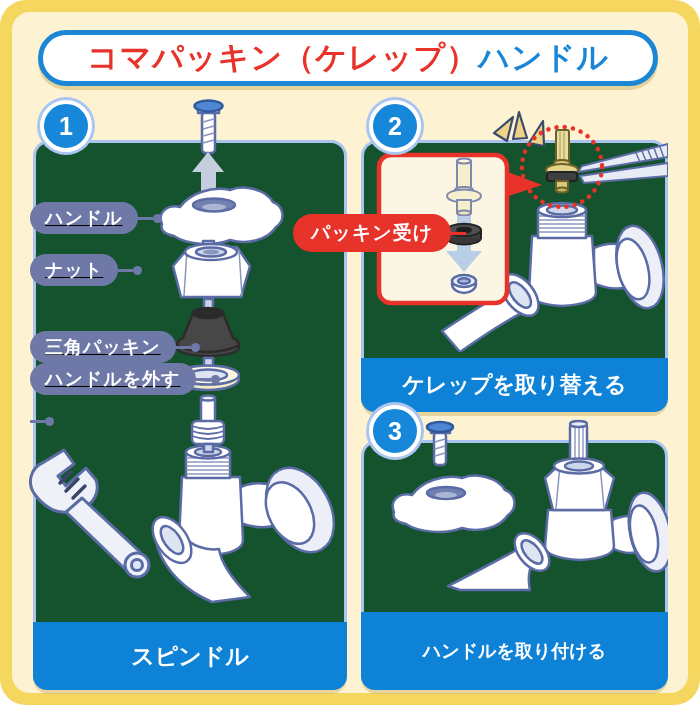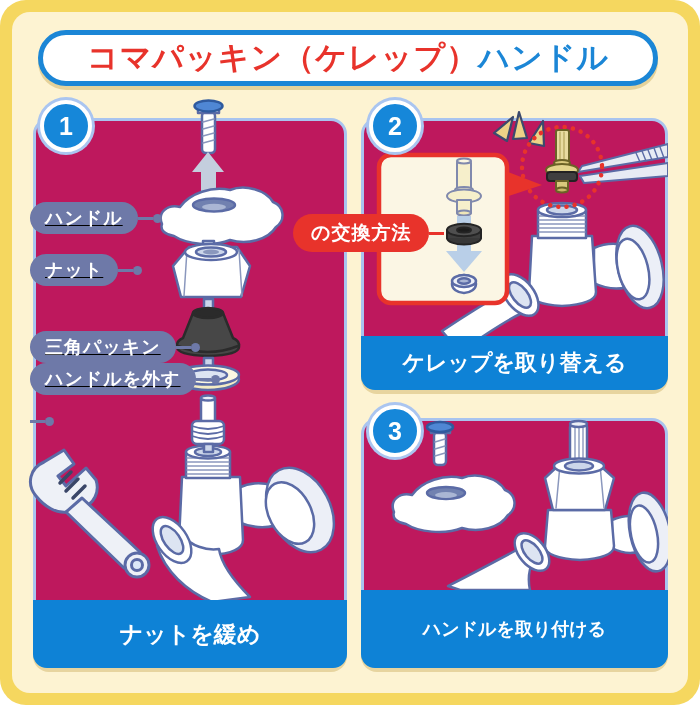--- a/index.html
+++ b/index.html
@@ -6,22 +6,22 @@
   body{width:700px;height:705px;position:relative;font-family:"Liberation Sans","DejaVu Sans",sans-serif;overflow:hidden;}
   .frame{position:absolute;inset:0;background:#f5d75f;border-radius:26px;}
   .board{position:absolute;left:12px;top:12px;width:676px;height:681px;background:#fdf3d2;border-radius:18px;}
 
   .title-pill{position:absolute;left:26px;top:18px;right:30px;height:46px;background:#ffffff;
     border:5px solid #1b86d6;border-radius:32px;display:flex;align-items:center;justify-content:center;
     font-size:31px;font-weight:700;letter-spacing:1px;box-shadow:0 4px 0 rgba(209,182,108,.55);z-index:7;}
   .title-red{color:#e8332b;}
   .title-blue{color:#1b86d6;}
 
-  .panel{position:absolute;background:#be185d;border:3px solid #a9c4ef;border-radius:16px;
-    box-shadow:0 4px 0 rgba(209,182,108,.5);}
+  .panel{position:absolute;background:#14532d;border:3px solid #a9c4ef;border-radius:16px;
+    box-shadow:0 4px 0 rgba(209,182,108,.5);margin-top:22px;}
   .panel1{left:21px;top:106px;width:308px;height:544px;}
   .panel2{left:349px;top:106px;width:301px;height:266px;}
   .panel3{left:349px;top:406px;width:301px;height:244px;}
 
   .caption{position:absolute;left:-3px;right:-3px;bottom:-3px;background:#0e82d6;border-radius:0 0 14px 14px;
     display:flex;flex-direction:column;align-items:center;justify-content:center;color:#fff;font-weight:700;z-index:5;}
   .caption1{height:68px;font-size:23px;line-height:30px;}
   .caption2{height:54px;font-size:22px;}
   .caption3{height:78px;font-size:18px;}
 
@@ -55,21 +55,21 @@
 <div class="frame">
   <div class="board">
 
     <div class="title-pill">
       <span class="title-red">コマパッキン（ケレップ）</span>
         <span class="title-blue">ハンドル</span>
     </div>
 
     <div class="panel panel1">
       <div class="caption caption1">
-        <span>ナットを緩め</span>
+        <span>スピンドル</span>
       </div>
     </div>
 
     <div class="panel panel2">
       <div class="caption caption2">
         <span>ケレップを取り替える</span>
       </div>
     </div>
 
     <div class="panel panel3">
@@ -323,21 +323,21 @@
       <span class="label-pill">ハンドルを外す</span>
       <span class="lbl-line"></span>
       <span class="lbl-dot"></span>
     </div>
     <div class="label-row lr5">
       <span class="lbl-line"></span>
       <span class="lbl-dot"></span>
     </div>
 
     <div class="red-callout">
-      <span class="red-pill">の交換方法</span>
+      <span class="red-pill">パッキン受け</span>
       <span class="red-line"></span>
     </div>
 
     <div class="badge badge1">1</div>
     <div class="badge badge2">2</div>
     <div class="badge badge3">3</div>
 
   </div>
 </div>
 

